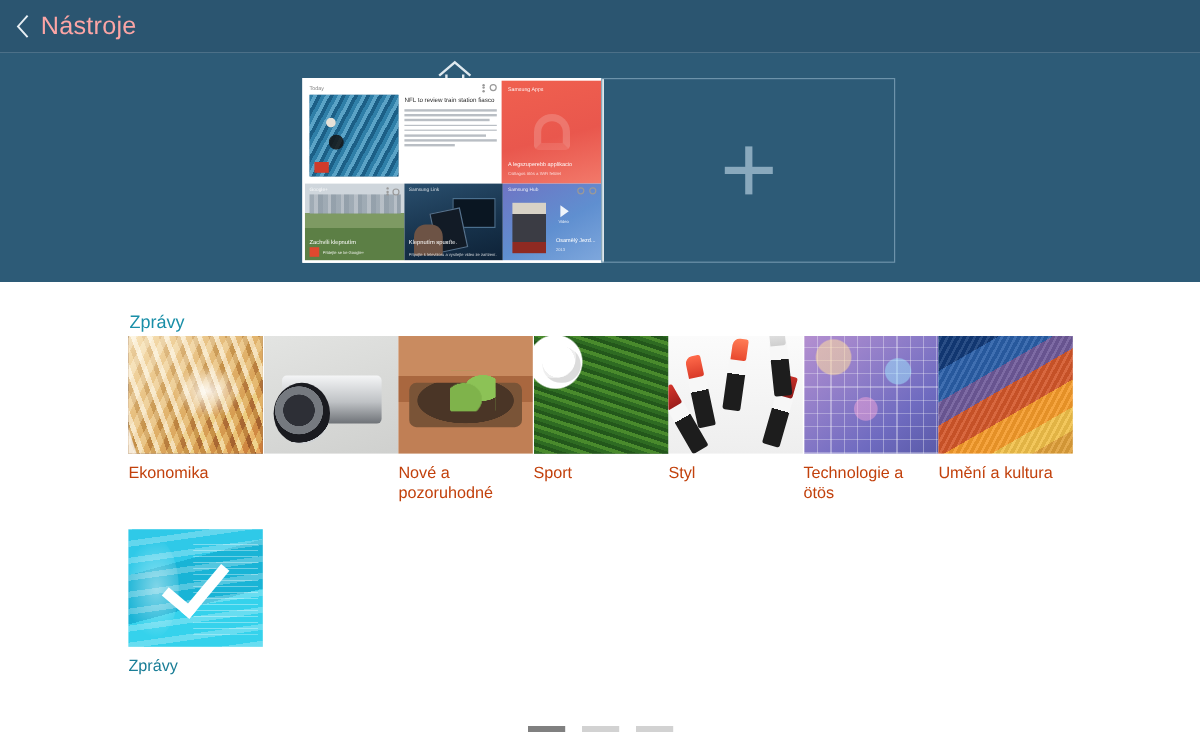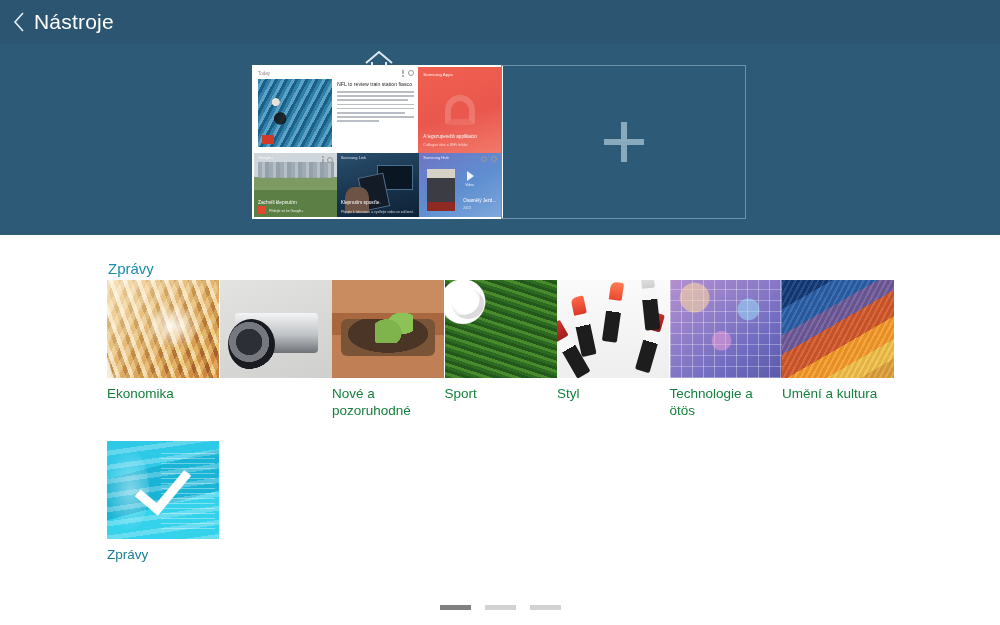--- a/index.html
+++ b/index.html
@@ -20,21 +20,21 @@
     display: flex; align-items: center;
   }
   .hdr-left { display: flex; align-items: center; padding-left: 8px; }
   .back-chevron {
     width: 22px; height: 30px;
     display: flex; align-items: center; justify-content: center;
     color: #e7eef3;
   }
   .back-chevron svg { display: block; }
   .hdr-title {
-    font-size: 21px; color: #ffffff; font-weight: 400;
+    font-size: 21px; color: #fca5a5; font-weight: 400;
     letter-spacing: .2px; padding-left: 4px; white-space: nowrap;
   }
   .hdr-right {
     margin-left: auto; display: flex; align-items: center;
     height: 100%; padding-right: 0px;
   }
   .hdr-sep {
     width: 1px; height: 22px; background: #5c8099; margin: 0 0px;
     flex: 0 0 1px;
   }
@@ -204,21 +204,21 @@
   }
   .cell.selected .thumb .tint { display: block; }
   .check {
     position: absolute; left: 50%; top: 50%;
     width: 52px; height: 30px; margin-left: -26px; margin-top: -19px;
     border-left: 9px solid #fff; border-bottom: 9px solid #fff;
     transform: rotate(-50deg); display: none;
   }
   .cell.selected .check { display: block; }
   .cell-label {
-    margin-top: 7px; font-size: 13.5px; color: #15803d;
+    margin-top: 7px; font-size: 13.5px; color: #c2410c;
     line-height: 17px; width: 104px;
   }
   .cell.selected .cell-label { color: #1a7e97; }
 
   
   .t-ekonomika {
     background:
       linear-gradient(72deg, rgba(255,255,255,.75) 0 6px, rgba(0,0,0,0) 7px 13px) ,
       repeating-linear-gradient(70deg, #c69a6d 0 5px, #8d6a48 5px 9px, #e6cfb3 9px 13px),
       repeating-linear-gradient(-62deg, #5e4e40 0 6px, #b4947a 6px 12px),

